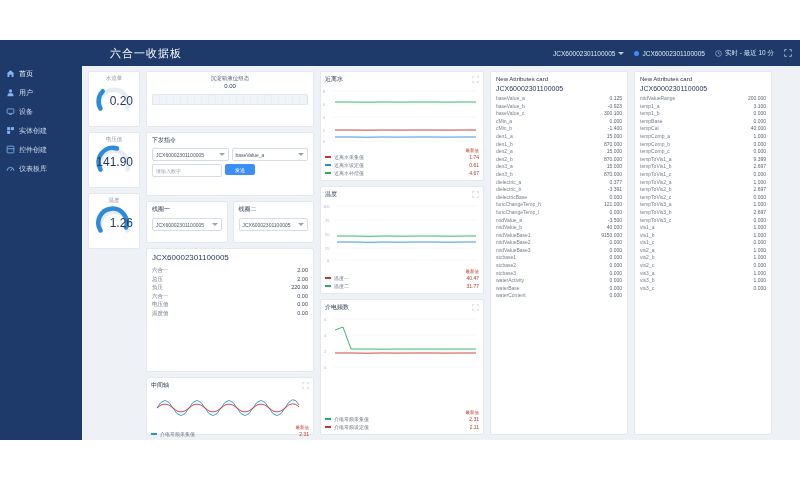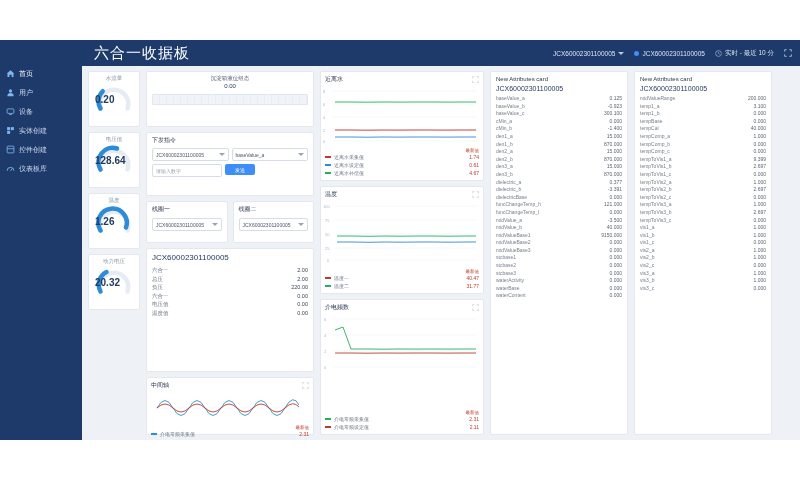--- a/index.html
+++ b/index.html
@@ -45,23 +45,23 @@
     left: 82px; top: 0;
     width: 718px; height: 26px;
     background: #1d3a6b;
     color: #fff;
     display: flex;
     align-items: center;
     box-sizing: border-box;
     padding: 0 8px;
   }
   .topbar .title {
-    font-size: 15px;
+    font-size: 11px;
     letter-spacing: 1px;
-    margin-left: 4px;
+    margin-left: 20px;
     font-family: Liberation Mono, monospace;
   }
   .topbar .spacer { flex: 1; }
   .top-select {
     font-size: 6.5px;
     color: #dbe5f5;
     display: flex;
     align-items: center;
     gap: 3px;
     margin-right: 10px;
@@ -119,21 +119,21 @@
   
   .gauge-card {
     height: 56px;
     display: flex; flex-direction: column; align-items: center;
     padding-top: 3px;
   }
   .gauge-label { font-size: 5.5px; color: #8a96a8; }
   .gauge-wrap { position: relative; width: 38px; height: 30px; margin-top: 1px;}
   .gauge-val {
     position: absolute; left: 0; right: 0; top: 11px;
-    text-align: left; font-size: 10px; color: #243b5e; font-weight: bold;
+    text-align: right; font-size: 12px; color: #243b5e; font-weight: normal;
   }
   
   .bar-card { height: 56px; padding: 3px 5px; }
   .bar-title { font-size: 5.5px; color: #555f70; text-align: center;}
   .bar-num { font-size: 6px; color: #243b5e; text-align:center; margin-top:1px;}
   .bar-track {
     margin-top: 5px; height: 9px; background: #f0f3f8;
     border: 1px solid #e1e7f0; border-radius: 1px;
     display: flex; overflow: hidden;
   }
@@ -298,46 +298,36 @@
           </div>
         </div>
 
         <div class="card gauge-card">
           <div class="gauge-label">电压值</div>
           <div class="gauge-wrap">
             <svg width="38" height="30" viewBox="0 0 48 40">
               <path d="M6 34 A19 19 0 1 1 42 34" fill="none" stroke="#e6ecf5" stroke-width="6" stroke-linecap="round"></path>
               <path d="M6 34 A19 19 0 0 1 28 6" fill="none" stroke="#2e8bd8" stroke-width="6" stroke-linecap="round"></path>
             </svg>
-            <div class="gauge-val">128.64</div>
+            <div class="gauge-val">141.90</div>
           </div>
         </div>
 
         <div class="card gauge-card">
           <div class="gauge-label">温度</div>
           <div class="gauge-wrap">
             <svg width="38" height="30" viewBox="0 0 48 40">
               <path d="M6 34 A19 19 0 1 1 42 34" fill="none" stroke="#e6ecf5" stroke-width="6" stroke-linecap="round"></path>
               <path d="M6 34 A19 19 0 1 1 40 30" fill="none" stroke="#2e8bd8" stroke-width="6" stroke-linecap="round"></path>
             </svg>
             <div class="gauge-val">1.26</div>
           </div>
         </div>
 
 
-        <div class="card gauge-card">
-          <div class="gauge-label">动力电压</div>
-          <div class="gauge-wrap">
-            <svg width="38" height="30" viewBox="0 0 48 40">
-              <path d="M6 34 A19 19 0 1 1 42 34" fill="none" stroke="#e6ecf5" stroke-width="6" stroke-linecap="round"></path>
-              <path d="M6 34 A19 19 0 0 1 14 8" fill="none" stroke="#2e8bd8" stroke-width="6" stroke-linecap="round"></path>
-            </svg>
-            <div class="gauge-val">20.32</div>
-          </div>
-        </div>
 
       </div>
 
       <div class="col-mid">
 
         <div class="card bar-card">
           <div class="bar-title">沉淀箱液位组态</div>
           <div class="bar-num">0.00</div>
           <div class="bar-track">
             <i></i>

